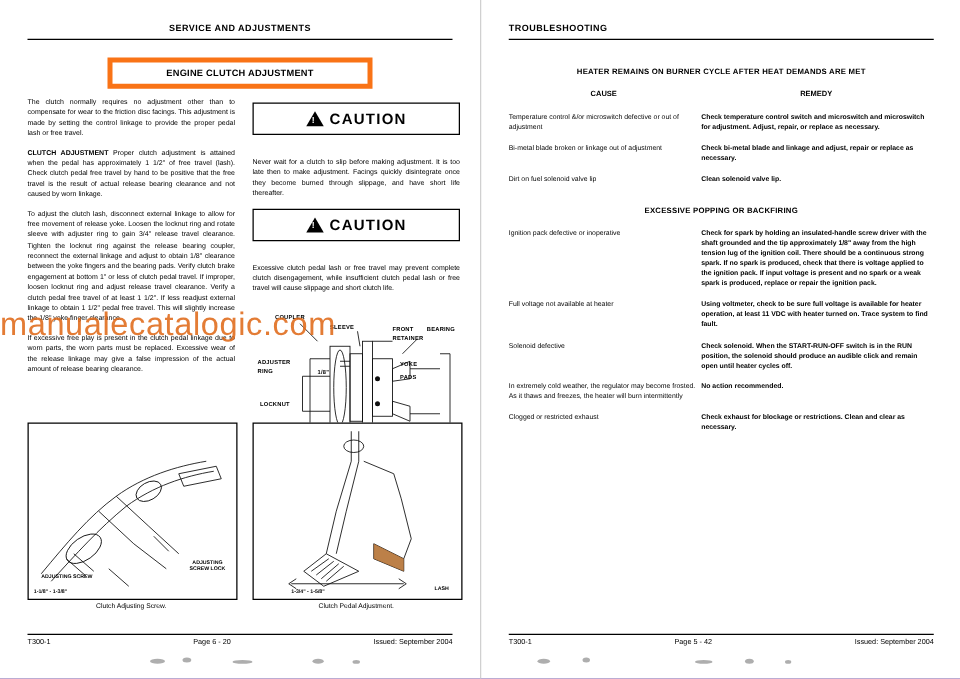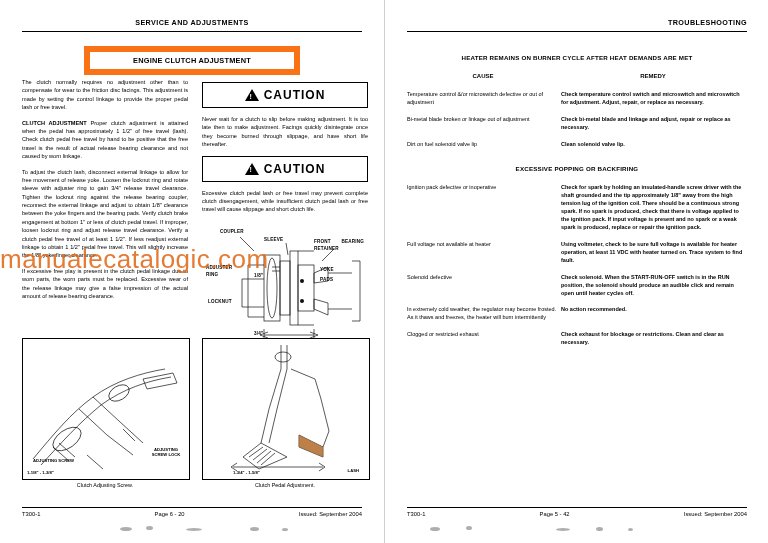--- a/index.html
+++ b/index.html
@@ -3,32 +3,32 @@
 <meta charset="utf-8">
 <style>
   html,body{margin:0;padding:0;background:#d8d8d8;}
   body{width:768px;height:543px;font-family:"Liberation Sans",sans-serif;color:#000;}
   .sheet{position:relative;width:768px;height:543px;background:#4c1d95;overflow:hidden;}
   .page{position:absolute;top:0;height:543px;background:#fff;}
   .page-left{left:0;width:384px;}
   .page-right{left:384px;width:384px;border-left:1px solid #d0d0d0;}
   .inner{position:absolute;left:22px;right:22px;top:18px;bottom:18px;}
   .hdr{font-size:7.2px;font-weight:bold;letter-spacing:.4px;text-align:center;}
-  .hdr.right{text-align:right;}
+  .hdr.right{text-align:left;}
   .rule{border-top:1px solid #000;margin-top:4px;}
-  .title-box{margin:14px auto 0;width:172px;border:6px solid #f97316;text-align:center;
+  .title-box{margin:14px auto 0;width:172px;border:4px solid #f97316;text-align:center;
     font-size:7.4px;font-weight:bold;padding:4px 16px;letter-spacing:.2px;}
   .cols{position:absolute;top:60px;left:0;right:0;}
   .col{position:absolute;top:0;width:166px;font-size:5.6px;line-height:1.5;text-align:justify;}
   .colL{left:0;}
   .colR{left:180px;}
   p{margin:0 0 7px 0;}
   .b{font-weight:bold;}
   .caution{border:1.6px solid #000;display:flex;align-items:center;justify-content:center;
-    gap:5px;padding:3px 0;margin:4px 0 7px 0;}
+    gap:5px;padding:3px 0;margin:4px 0 18px 0;}
   .caution .tri{width:0;height:0;border-left:7px solid transparent;border-right:7px solid transparent;
     border-bottom:12px solid #000;position:relative;}
   .caution .tri:after{content:"!";position:absolute;left:-2.2px;top:2.5px;color:#fff;font-size:7px;
     font-weight:bold;font-family:"Liberation Sans",sans-serif;}
   .caution .txt{font-size:12px;font-weight:bold;letter-spacing:1px;}
   .fig-coupler{position:relative;height:150px;margin-top:2px;}
   .lbl{position:absolute;font-size:4.6px;font-weight:bold;letter-spacing:.2px;}
   .boxfig{position:absolute;border:1px solid #000;background:#fff;}
   .figcap{position:absolute;font-size:5.4px;text-align:center;width:100%;}
   .footer{position:absolute;left:22px;right:22px;bottom:26px;font-size:5.8px;}

